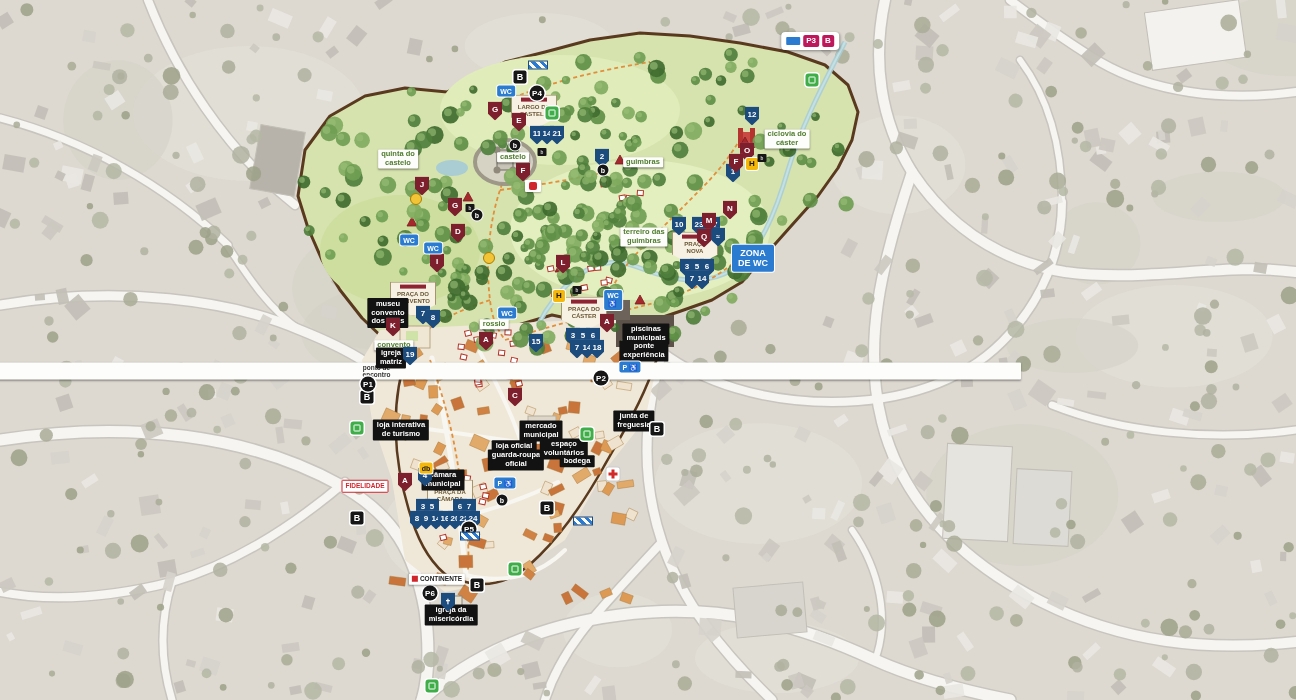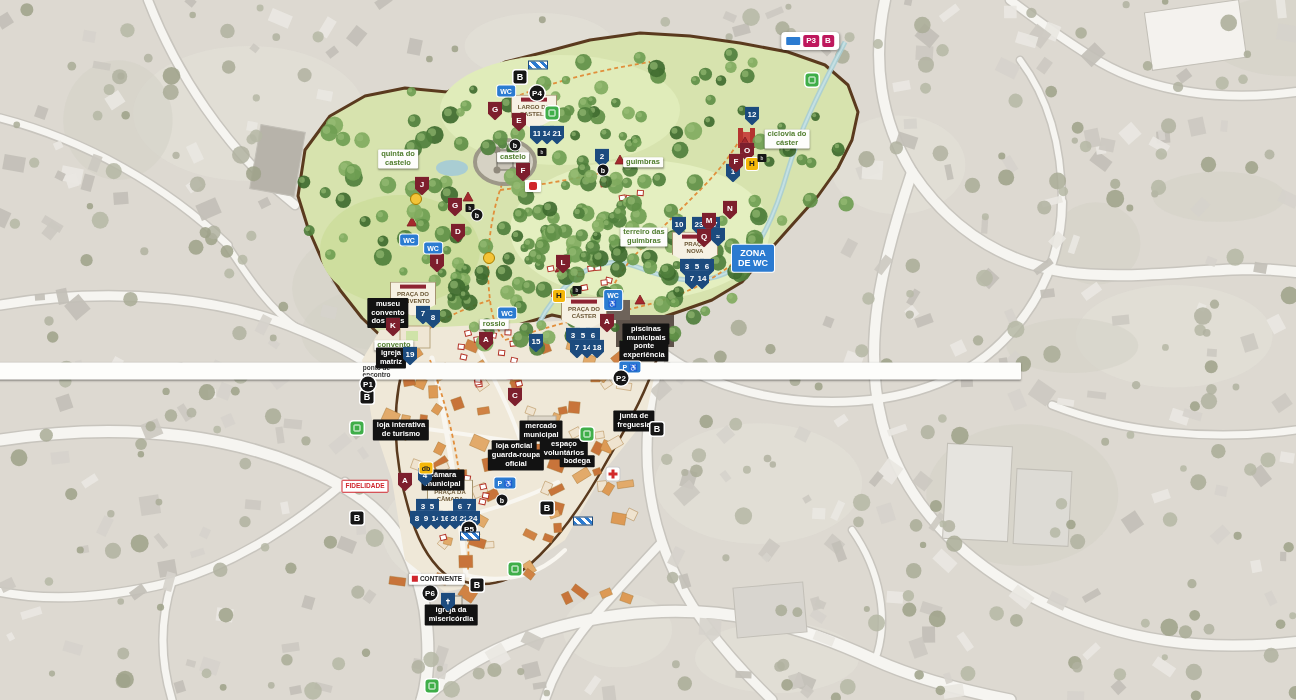--- a/index.html
+++ b/index.html
@@ -1584,21 +1584,21 @@
       </div>
       <div class="m t-bb" style="left: 657px; top: 429px;">
         <span>B</span>
       </div>
       <div class="m t-bb" style="left: 477px; top: 585px;">
         <span>B</span>
       </div>
       <div class="m t-pc" style="left: 368px; top: 384px;">
         <span>P1</span>
       </div>
-      <div class="m t-pc" style="left: 601px; top: 378px; margin-left: 20px;">
+      <div class="m t-pc" style="left: 601px; top: 378px;">
         <span>P2</span>
       </div>
       <div class="m t-pc" style="left: 537px; top: 93px;">
         <span>P4</span>
       </div>
       <div class="m t-pc" style="left: 469px; top: 529px;">
         <span>P5</span>
       </div>
       <div class="m t-pc" style="left: 430px; top: 593px;">
         <span>P6</span>

